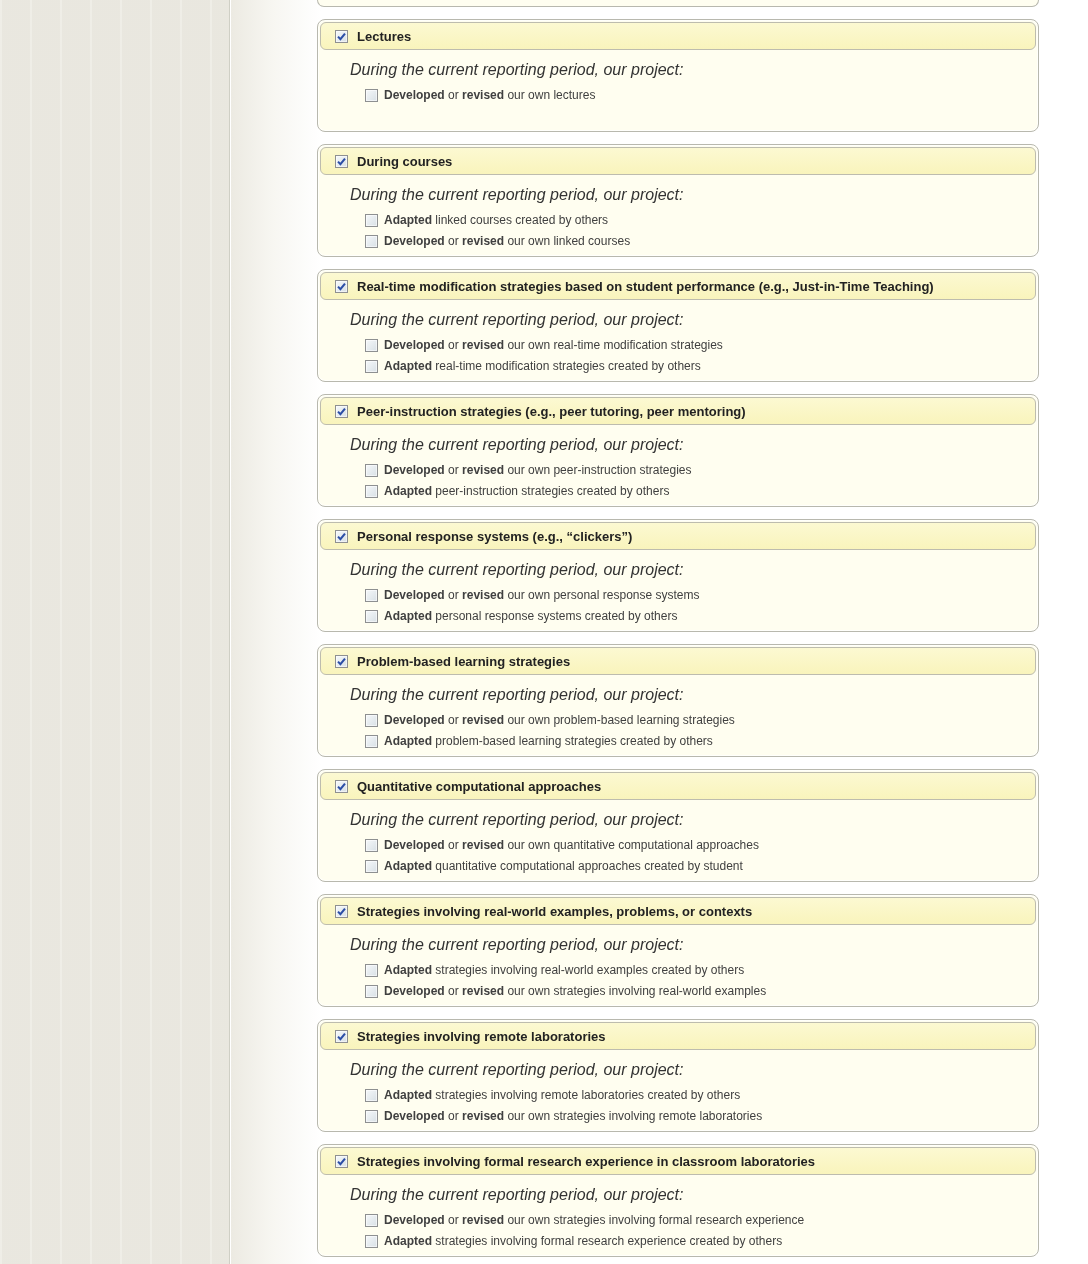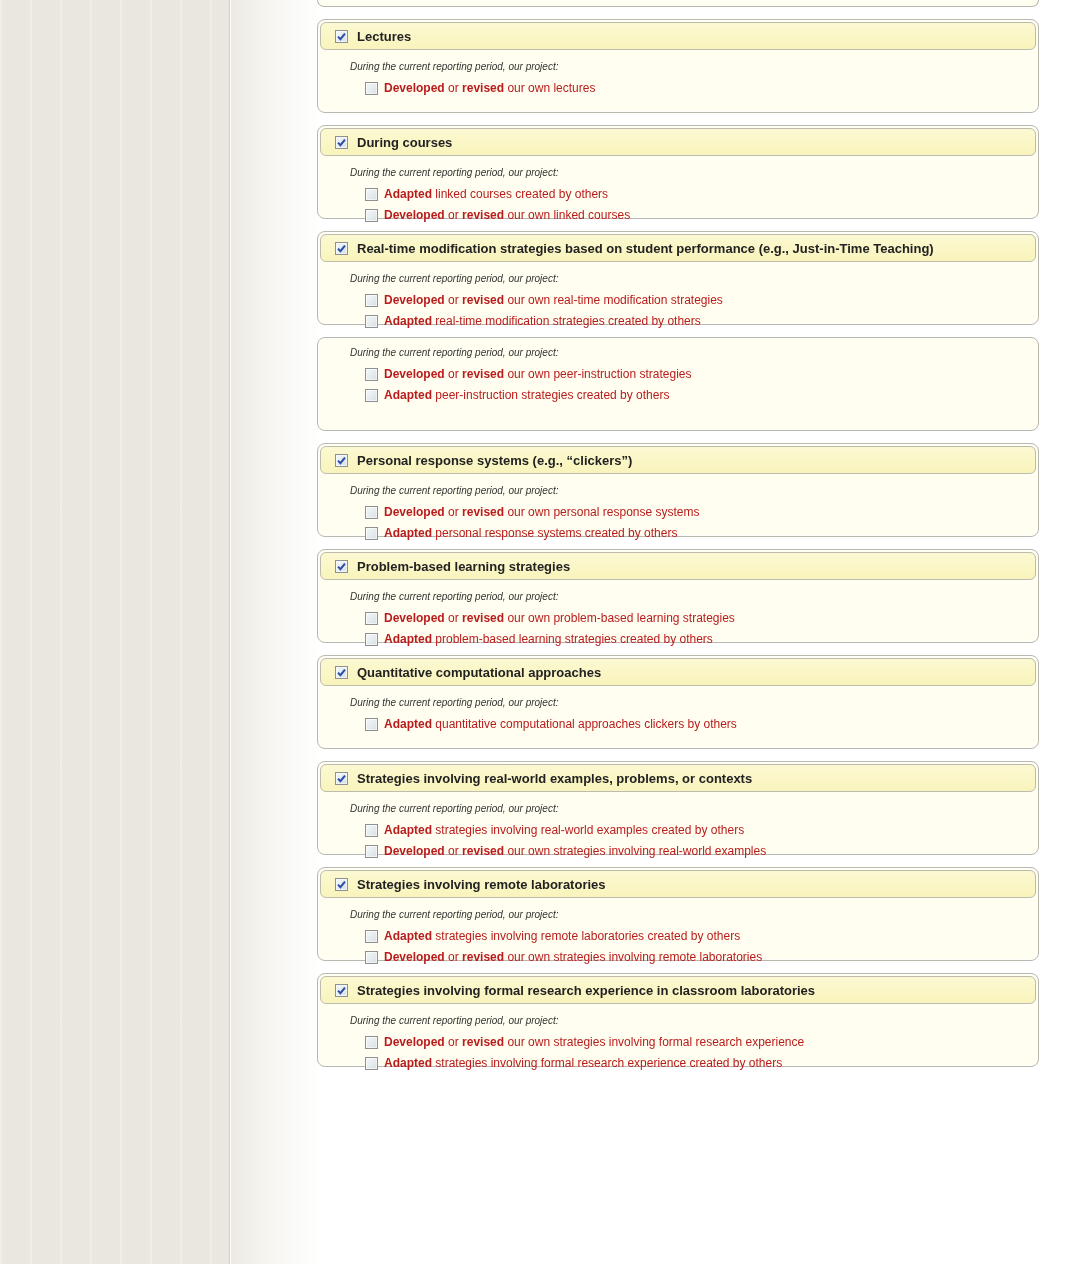--- a/index.html
+++ b/index.html
@@ -42,21 +42,21 @@
   
   .partial-card {
     height: 7px;
     background: #fffef0;
     border: 1px solid #b8b8ae;
     border-top: none;
     border-radius: 0 0 8px 8px;
   }
 
   .card {
-    height: 94px;
+    height: 113px;
     margin-top: 12px;
     background: #fffef0;
     border: 1px solid #b8b8ae;
     border-radius: 8px;
     box-shadow: inset 0 0 0 1px rgba(255,255,255,0.7);
   }
 
   .card-header {
     margin: 2px;
     height: 28px;
@@ -72,39 +72,39 @@
   .card-title {
     margin-left: 9px;
     font-size: 13px;
     font-weight: bold;
     color: #222222;
   }
 
   .card-body { padding: 9px 12px 0 32px; }
 
   .prompt {
-    font-size: 10px;
+    font-size: 16px;
     font-style: italic;
     color: #333333;
     margin-bottom: 9px;
   }
 
   .options { margin-left: 15px; }
 
   .option-row {
     display: flex;
     align-items: center;
     margin-bottom: 7px;
     line-height: 14px;
   }
 
   .option-label {
     margin-left: 6px;
     font-size: 12px;
-    color: #b91c1c;
+    color: #404040;
     white-space: nowrap;
   }
   .option-label b { font-weight: bold; }
 
   
   .cb {
     display: inline-flex;
     align-items: center;
     justify-content: center;
     width: 13px; height: 13px;
@@ -199,20 +199,28 @@
           <span class="cb adp-cb" role="checkbox">
             
           </span>
           <span class="option-label"><b class="adp-b1">Adapted</b><span class="adp-rest"> real-time modification strategies created by others</span></span>
         </div>
       </div>
     </div>
   </section>
 
   <section class="card">
+    <div class="card-header">
+      <span class="cb header-cb checked" role="checkbox">
+        <svg viewBox="0 0 12 12">
+          <path d="M2.2 6.2 L4.8 9 L9.8 2.8" stroke="#2b4ea6" stroke-width="2.2" fill="none"></path>
+        </svg>
+      </span>
+      <span class="card-title">Peer-instruction strategies (e.g., peer tutoring, peer mentoring)</span>
+    </div>
     <div class="card-body">
       <div class="prompt">During the current reporting period, our project:</div>
       <div class="options">
         <div class="option-row">
           <span class="cb dev-cb" role="checkbox">
             
           </span>
           <span class="option-label"><b class="dev-b1">Developed</b><span class="dev-mid"> or </span><b class="dev-b2">revised</b><span class="dev-rest"> our own peer-instruction strategies</span></span>
         </div>
         <div class="option-row">
@@ -287,24 +295,30 @@
         <svg viewBox="0 0 12 12">
           <path d="M2.2 6.2 L4.8 9 L9.8 2.8" stroke="#2b4ea6" stroke-width="2.2" fill="none"></path>
         </svg>
       </span>
       <span class="card-title">Quantitative computational approaches</span>
     </div>
     <div class="card-body">
       <div class="prompt">During the current reporting period, our project:</div>
       <div class="options">
         <div class="option-row">
-          <span class="cb adp-cb" role="checkbox">
-            
-          </span>
-          <span class="option-label"><b class="adp-b1">Adapted</b><span class="adp-rest"> quantitative computational approaches clickers by others</span></span>
+          <span class="cb dev-cb" role="checkbox">
+            
+          </span>
+          <span class="option-label"><b class="dev-b1">Developed</b><span class="dev-mid"> or </span><b class="dev-b2">revised</b><span class="dev-rest"> our own quantitative computational approaches</span></span>
+        </div>
+        <div class="option-row">
+          <span class="cb adp-cb" role="checkbox">
+            
+          </span>
+          <span class="option-label"><b class="adp-b1">Adapted</b><span class="adp-rest"> quantitative computational approaches created by student</span></span>
         </div>
       </div>
     </div>
   </section>
 
   <section class="card">
     <div class="card-header">
       <span class="cb header-cb checked" role="checkbox">
         <svg viewBox="0 0 12 12">
           <path d="M2.2 6.2 L4.8 9 L9.8 2.8" stroke="#2b4ea6" stroke-width="2.2" fill="none"></path>

